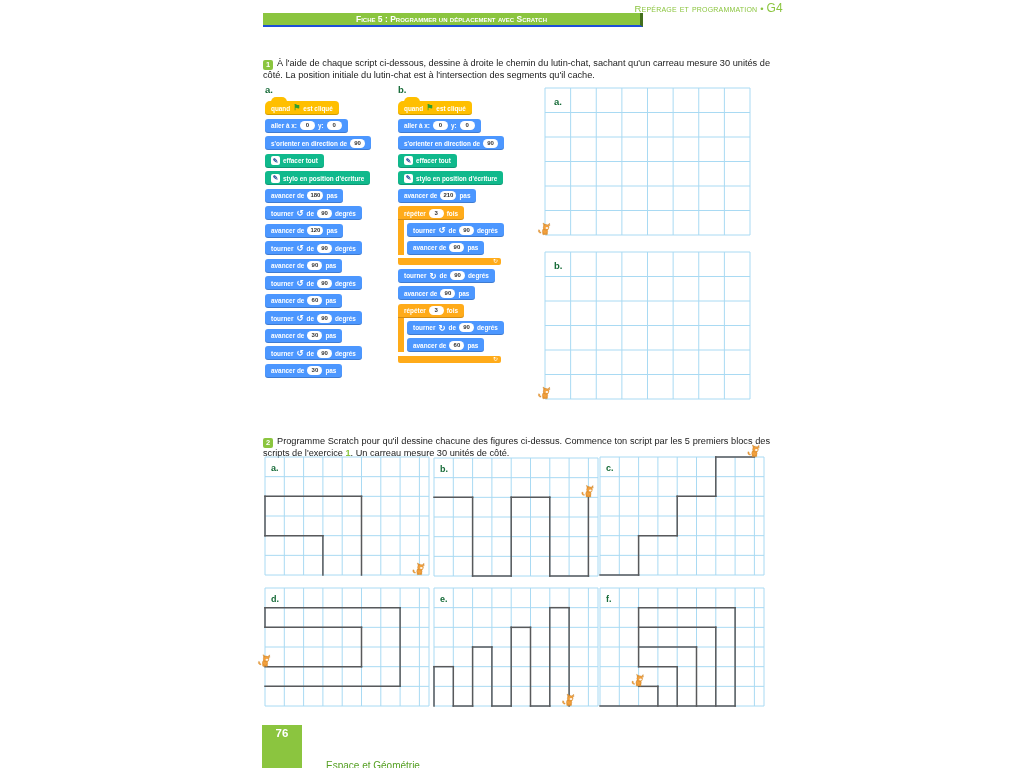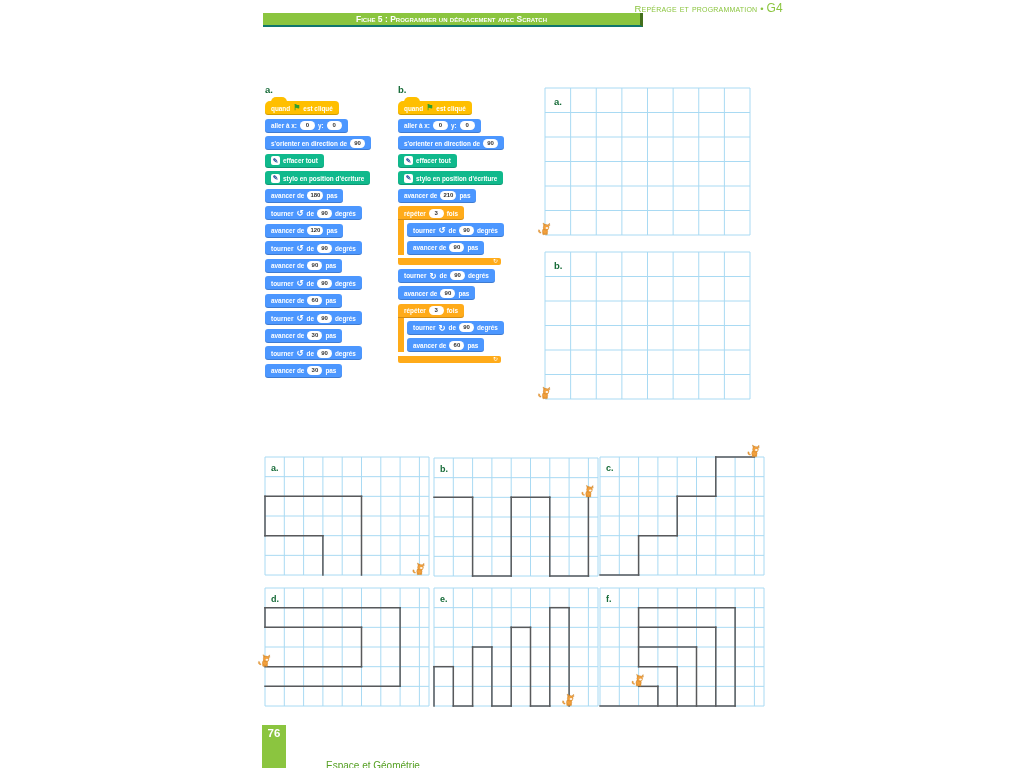--- a/index.html
+++ b/index.html
@@ -3,21 +3,21 @@
 <meta charset="utf-8">
 <style>
   html,body{margin:0;padding:0;background:#fff;}
   .page{position:relative;width:1024px;height:768px;background:#fff;overflow:hidden;
         font-family:"Liberation Sans",sans-serif;color:#1a1a1a;}
   
   .series{position:absolute;top:1px;left:263px;width:520px;text-align:right;
           font-variant:small-caps;font-weight:normal;color:#8bc53f;font-size:9.5px;letter-spacing:.2px;}
   .series .code{font-size:12px;}
   .fiche-bar{position:absolute;left:263px;top:13px;width:377px;height:12px;background:#8bc53f;
-             border-right:3px solid #44701d;border-bottom:2px solid #0f766e;
+             border-right:3px solid #44701d;border-bottom:2px solid #1d4ed8;
              color:#fff;font-variant:small-caps;font-weight:bold;font-size:8.5px;
              text-align:center;line-height:12px;}
   
   .para{position:absolute;left:263px;width:507px;font-size:9.2px;line-height:11.4px;text-align:justify;}
   .intro{top:33px;}
   .ex1{top:49px;}
   .ex2{top:427px;}
   .green-it{color:#8bc53f;font-style:italic;font-weight:bold;}
   .green-b{color:#8bc53f;font-weight:bold;}
   .badge{display:inline-block;width:10px;height:10px;background:#8bc53f;color:#fff;font-size:7.5px;
@@ -45,35 +45,36 @@
   .cblock{width:fit-content;}
   .chead{border-radius:3px 3px 3px 0;margin-bottom:0;}
   .cbody{border-left:6px solid #ffab19;padding:3px 0 0 3px;}
   .cfoot{height:7px;background:#ffab19;border-radius:0 2px 2px 2px;width:103px;margin-bottom:3.5px;
          color:#fff;font-size:6px;line-height:7px;text-align:right;padding-right:3px;
          box-sizing:border-box;}
   
   .gridbox{position:absolute;}
   .gridbox svg{overflow:visible;display:block;}
   
-  .page-num{position:absolute;left:262px;top:725px;width:24px;height:43px;background:#8bc53f;
+  .page-num{position:absolute;left:262px;top:725px;width:40px;height:43px;background:#8bc53f;
             color:#fff;font-weight:bold;font-size:11.5px;text-align:center;padding-top:2px;
             box-sizing:border-box;}
   .footer-sec{position:absolute;left:294px;top:760px;color:#56a024;font-weight:normal;font-size:10px;margin-left:32px;}
 </style>
 </head>
 <body>
 
 <div class="page">
 
   <div class="series"><span>Repérage et programmation</span><span> • </span><span class="code">G4</span></div>
 
   <div class="fiche-bar">Fiche 5 : Programmer un déplacement avec Scratch</div>
 
 
+  <p class="para ex1"><span class="badge">1</span><span>À l'aide de chaque script ci-dessous, dessine à droite le chemin du lutin-chat, sachant qu'un carreau mesure 30 unités de côté. La position initiale du lutin-chat est à l'intersection des segments qu'il cache.</span></p>
 
   <div class="script-col" style="left:265px;">
     <div class="script-label">a.</div>
     <div class="blocks">
         <div class="block events hat">
           <span class="bt">quand</span>
           <span class="icon flag">⚑</span>
           <span class="bt">est cliqué</span>
         </div>
         <div class="block motion">
@@ -307,20 +308,21 @@
           <rect x="-2.6" y="3.2" width="1.7" height="2" rx="0.8" fill="#f2a03d" stroke="#c07a1d" stroke-width="0.3"></rect>
           <rect x="1" y="3.2" width="1.7" height="2" rx="0.8" fill="#f2a03d" stroke="#c07a1d" stroke-width="0.3"></rect>
           <path d="M-1.3,-4.6 L-2.2,-7.6 L0.6,-5.9 Z" fill="#f2a03d" stroke="#c07a1d" stroke-width="0.4"></path>
           <path d="M3.2,-5.4 L4.9,-7.4 L5.2,-4.6 Z" fill="#f2a03d" stroke="#c07a1d" stroke-width="0.4"></path>
           <circle cx="1.2" cy="-3" r="3.1" fill="#f2a03d" stroke="#c07a1d" stroke-width="0.4"></circle>
           <ellipse cx="2.1" cy="-2.1" rx="1.5" ry="1.1" fill="#fff" opacity="0.9"></ellipse>
         </g>
       </svg>
     </div>
 
+  <p class="para ex2"><span class="badge">2</span><span>Programme Scratch pour qu'il dessine chacune des figures ci-dessus. Commence ton script par les 5 premiers blocs des scripts de l'exercice </span><span class="green-b">1</span><span>. Un carreau mesure 30 unités de côté.</span></p>
 
   <div class="gridbox" style="left:265px;top:457px;">
       <svg width="164" height="118">
         <line x1="0" y1="0" x2="0" y2="118" stroke="#a9daf3" stroke-width="1"></line>
         <line x1="19.3" y1="0" x2="19.3" y2="118" stroke="#a9daf3" stroke-width="1"></line>
         <line x1="38.6" y1="0" x2="38.6" y2="118" stroke="#a9daf3" stroke-width="1"></line>
         <line x1="57.900000000000006" y1="0" x2="57.900000000000006" y2="118" stroke="#a9daf3" stroke-width="1"></line>
         <line x1="77.2" y1="0" x2="77.2" y2="118" stroke="#a9daf3" stroke-width="1"></line>
         <line x1="96.5" y1="0" x2="96.5" y2="118" stroke="#a9daf3" stroke-width="1"></line>
         <line x1="115.80000000000001" y1="0" x2="115.80000000000001" y2="118" stroke="#a9daf3" stroke-width="1"></line>

